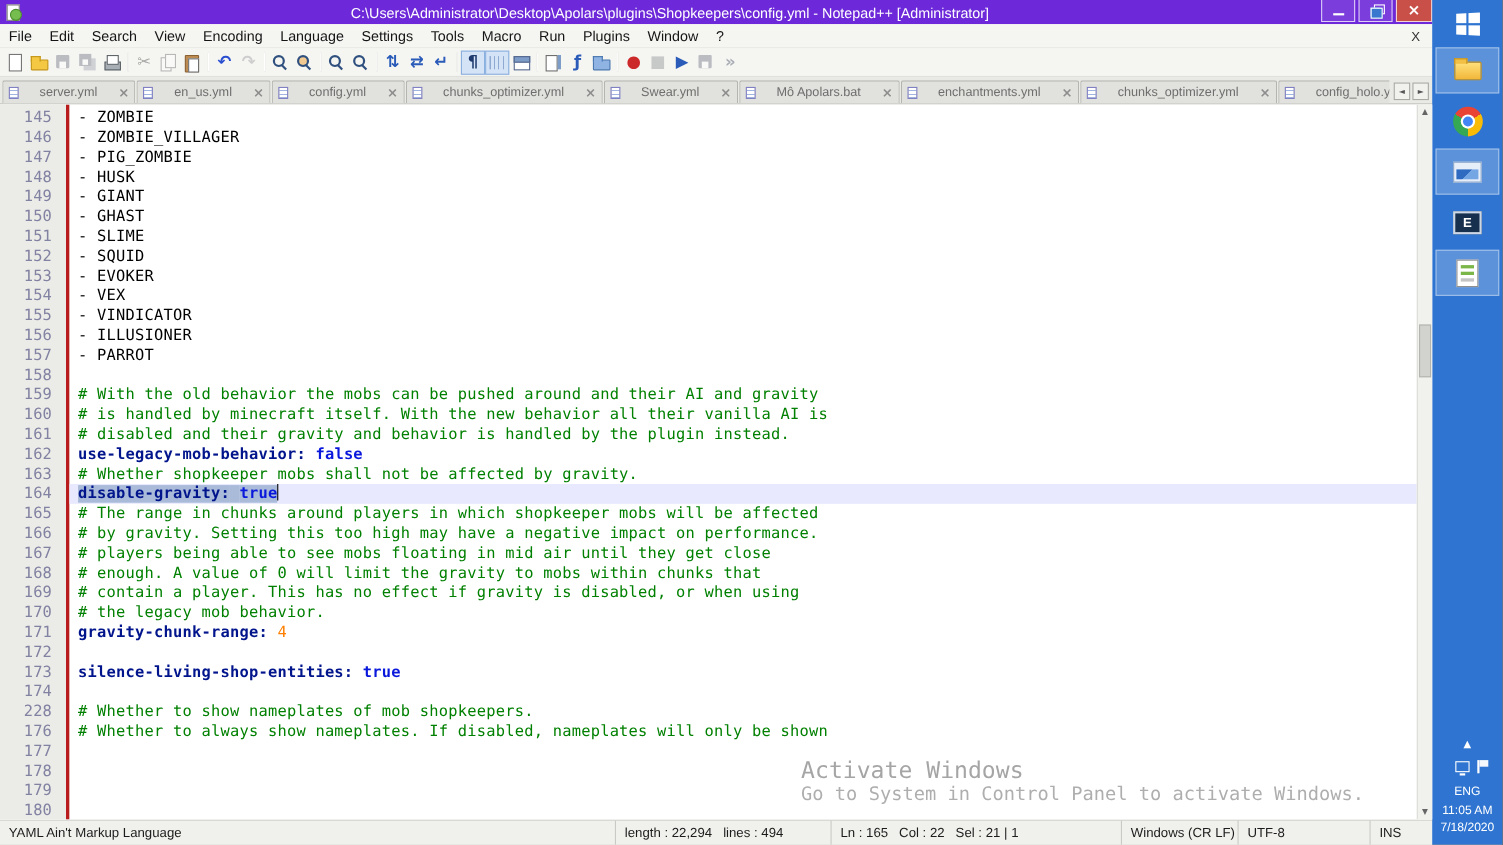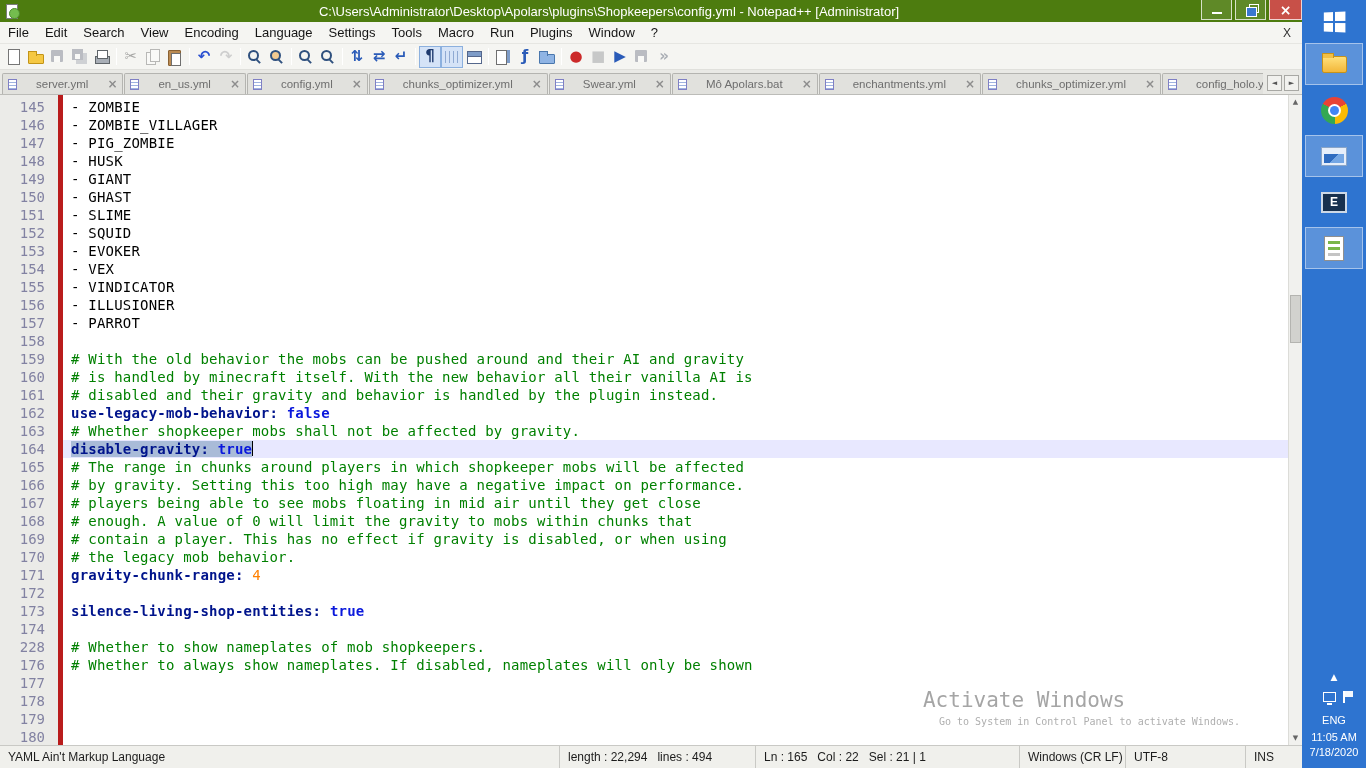--- a/index.html
+++ b/index.html
@@ -1,21 +1,21 @@
 <!DOCTYPE html>
 <html><head>
 <meta charset="utf-8">
 <style>
   html,body{margin:0;padding:0;overflow:hidden;background:#000;}
   *{box-sizing:border-box;}
   .screen{width:1366px;height:768px;display:flex;font-family:"Liberation Sans",sans-serif;background:#fff;position:relative;}
   .npp{width:1302px;height:768px;display:flex;flex-direction:column;background:#fff;}
 
   
-  .titlebar{flex:0 0 22px;background:#4d7c0f;display:flex;align-items:center;gap:4px;padding-left:4px;color:#fff;}
+  .titlebar{flex:0 0 22px;background:#6d28d9;display:flex;align-items:center;gap:4px;padding-left:4px;color:#fff;}
   .app-icon{width:16px;height:16px;position:relative;flex:0 0 16px;}
   .app-icon::before{content:"";position:absolute;left:2px;top:1px;width:10px;height:13px;background:#fff;border:1px solid #7b7b7b;}
   .app-icon::after{content:"";position:absolute;right:0;bottom:0;width:9px;height:9px;border-radius:50%;background:#74bd4e;border:1px solid #4d8c2e;}
   .title-text{flex:1;text-align:center;font-size:13px;white-space:nowrap;overflow:hidden;}
   .win-controls{display:flex;height:22px;align-items:flex-start;}
   .win-btn{width:31px;height:20px;display:flex;align-items:center;justify-content:center;border:1px solid rgba(255,255,255,.75);border-top:none;background:rgba(255,255,255,.10);margin-left:3px;}
   .win-btn.close{background:#c85048;width:33px;}
   .glyph-min{width:10px;height:2px;background:#fff;margin-top:7px;}
   .glyph-restore{position:relative;width:9px;height:8px;border:1px solid #fff;background:#3a77cf;margin-top:2px;}
   .glyph-restore::before{content:"";position:absolute;left:2px;top:-4px;width:8px;height:7px;border:1px solid #fff;}
@@ -65,39 +65,39 @@
   .tabs{display:flex;align-items:flex-end;overflow:hidden;flex:1;}
   .tab{display:flex;align-items:center;gap:19px;height:21px;padding:0 5px;background:#e1e1dd;border:1px solid #b4b4b0;border-bottom:none;border-radius:2px 2px 0 0;margin-right:1px;font-size:11.5px;color:#6e6e6e;white-space:nowrap;flex:0 0 auto;}
   .tab.active{background:#fcfcfa;color:#191919;height:24px;}
   .tab-doc{width:9px;height:11px;border:1px solid #8080c4;background:repeating-linear-gradient(#fff 0 2px,#9fb4e0 2px 3px);flex:0 0 9px;}
   .tab-close{font-size:12px;font-weight:bold;color:#8d8d8d;line-height:1;font-family:"DejaVu Sans",sans-serif;}
   .tab-scrolls{display:flex;align-items:center;gap:2px;padding:0 3px 3px 4px;}
   .tab-scroll-btn{width:15px;height:16px;border:1px solid #a8a8a4;background:#f1f1ee;font-size:7px;color:#555;display:flex;align-items:center;justify-content:center;font-family:"DejaVu Sans",sans-serif;}
 
   
   .editor{flex:1;display:flex;position:relative;background:#fff;overflow:hidden;font-family:"DejaVu Sans Mono","Liberation Mono",monospace;font-size:14px;line-height:18px;}
-  .gutter{flex:0 0 63px;background:#ebebe8;border-right:5px solid #b91c1c;padding:3px 13px 0 0;text-align:right;color:#8282a2;}
+  .gutter{flex:0 0 63px;background:#ebebe8;border-right:3px solid #b91c1c;padding:3px 13px 0 0;text-align:right;color:#8282a2;}
   .gutter .ln{height:18px;}
   .code{flex:1;padding-top:3px;overflow:hidden;letter-spacing:.2px;}
   .code-line{height:18px;min-height:18px;white-space:pre;padding-left:8px;}
   .code-line.current{background:#e8e8ff;}
   .tok-plain{color:#000;}
   .tok-comment{color:#008000;}
   .tok-key{color:#00148c;font-weight:bold;}
   .tok-value{color:#0a18dc;font-weight:bold;}
   .tok-number{color:#ff8000;}
   .sel{background:#a9bbd8;}
   .caret{display:inline-block;width:1px;height:15px;background:#000;vertical-align:-2px;}
   .vscroll{flex:0 0 14px;background:#f1f1ee;border-left:1px solid #dcdcd8;display:flex;flex-direction:column;}
   .sb-btn{height:14px;font-size:7px;color:#666;display:flex;align-items:center;justify-content:center;font-family:"DejaVu Sans",sans-serif;}
   .sb-track{flex:1;position:relative;}
   .sb-thumb{position:absolute;left:1px;right:1px;top:186px;height:48px;background:#d2d2ce;border:1px solid #b4b4b0;}
   .watermark{position:absolute;right:62px;bottom:14px;color:#8f8f8f;opacity:.8;pointer-events:none;}
   .wm1{font-size:21px;}
-  .wm2{font-size:10px;margin-top:4px;color:#9a9a9a;margin-left:16px;}
+  .wm2{font-size:17px;margin-top:4px;color:#9a9a9a;}
 
   
   .statusbar{flex:0 0 23px;background:#f0f0ec;border-top:1px solid #c9c9c5;display:flex;align-items:stretch;font-size:12px;color:#1c1c1c;}
   .status-sec{display:flex;align-items:center;padding-left:8px;white-space:pre;border-right:1px solid #c9c9c5;overflow:hidden;}
   .status-sec:nth-child(1){flex:0 0 560px;}
   .status-sec:nth-child(2){flex:0 0 196px;}
   .status-sec:nth-child(3){flex:0 0 264px;}
   .status-sec:nth-child(4){flex:0 0 106px;}
   .status-sec:nth-child(5){flex:0 0 120px;}
   .status-sec:nth-child(6){flex:1;border-right:none;}

